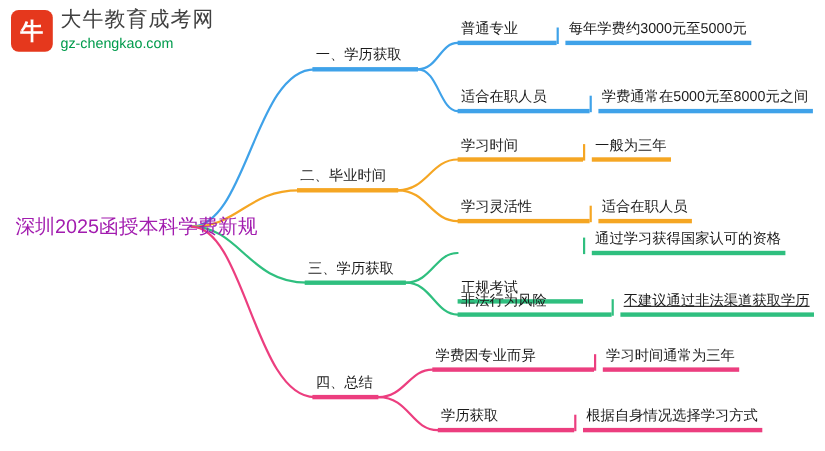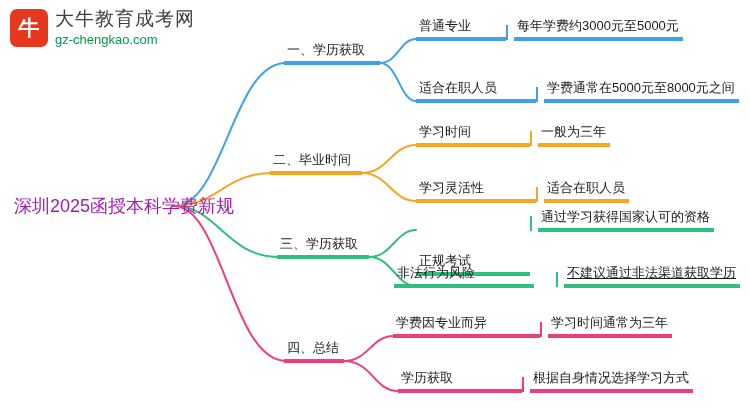--- a/index.html
+++ b/index.html
@@ -89,21 +89,21 @@
   <div class="node underline b-orange" style="left:538px;top:121px;">一般为三年</div>
   <div class="tick t-orange" style="left:536px;top:187px;"></div>
   <div class="node underline b-orange" style="left:544px;top:177px;">适合在职人员</div>
 
   <div class="node underline b-green" style="left:277px;top:233px;width:92px;">三、学历获取</div>
 
   <div class="node underline b-green" style="left:416px;top:206px;width:114px;margin-top:44px;">正规考试</div>
   <div class="tick t-green" style="left:530px;top:216px;"></div>
   <div class="node underline b-green" style="left:538px;top:206px;">通过学习获得国家认可的资格</div>
 
-  <div class="node underline b-green" style="left:394px;top:262px;width:140px;">非法行为风险</div>
+  <div class="node underline b-green" style="left:416px;top:262px;width:140px;">非法行为风险</div>
   <div class="tick t-green" style="left:556px;top:272px;"></div>
   <div class="node underline b-green" style="left:564px;top:262px;text-decoration:underline;">不建议通过非法渠道获取学历</div>
 
   <div class="node underline b-pink" style="left:284px;top:337px;width:60px;">四、总结</div>
 
   <div class="node underline b-pink" style="left:393px;top:312px;width:147px;">学费因专业而异</div>
   <div class="tick t-pink" style="left:540px;top:322px;"></div>
   <div class="node underline b-pink" style="left:548px;top:312px;">学习时间通常为三年</div>
 
   <div class="node underline b-pink" style="left:398px;top:367px;width:124px;">学历获取</div>

